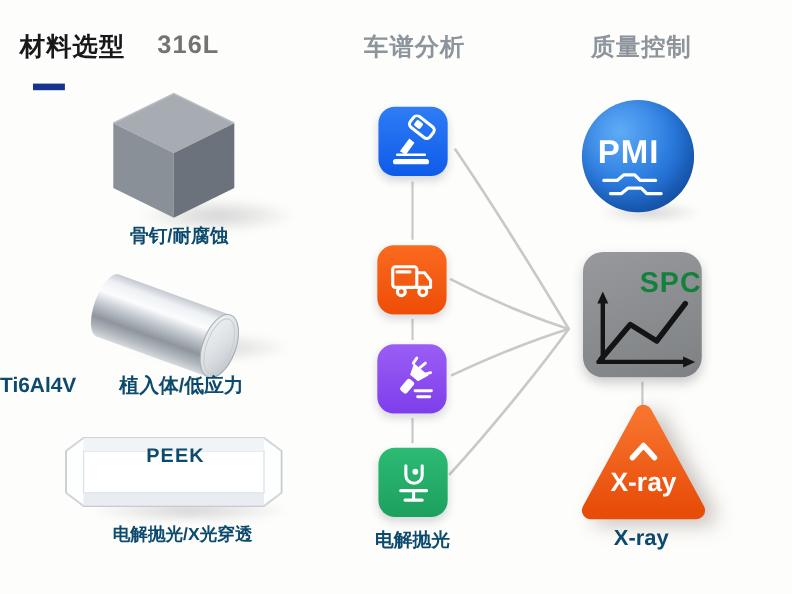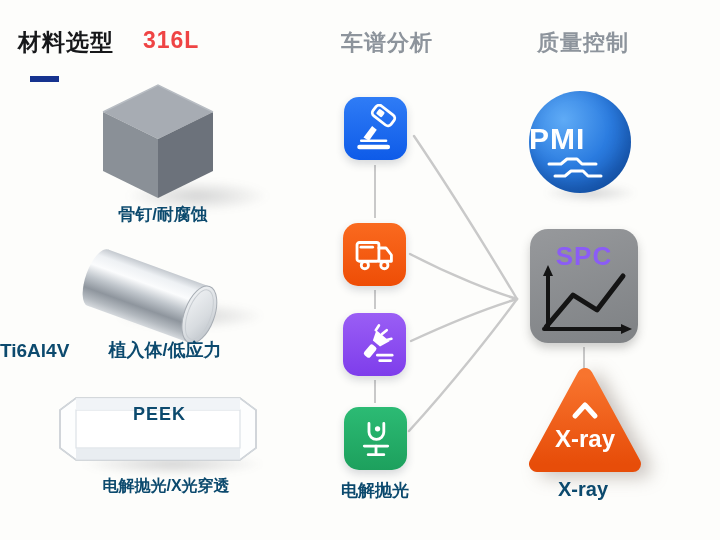--- a/index.html
+++ b/index.html
@@ -27,46 +27,46 @@
   .shadow-blob{
     border-radius:50%;
     background:radial-gradient(ellipse at center,rgba(70,72,82,.22),rgba(70,72,82,0) 70%);
     filter:blur(3px);
   }
   .sphere{
     width:102px;height:102px;border-radius:50%;
     background:radial-gradient(circle at 34% 28%,#5fabf6 0%,#2b7ce0 48%,#0f54b4 100%);
     box-shadow:inset -6px -10px 18px rgba(0,20,60,.25);
   }
-  .sphere-text{width:85px;text-align:left;color:#fff;font-weight:700;font-size:30px;letter-spacing:1px;}
+  .sphere-text{width:85px;text-align:center;color:#fff;font-weight:700;font-size:30px;letter-spacing:1px;}
   .spc-card{
     width:108px;height:114px;border-radius:18px;
     background:linear-gradient(160deg,#97999c,#7e8184);
     box-shadow:0 5px 10px rgba(60,60,60,.25);
   }
-  .spc-text{width:108px;text-align:center;color:#8b5cf6;font-weight:700;font-size:26px;letter-spacing:1px;}
+  .spc-text{width:108px;text-align:right;color:#15803d;font-weight:700;font-size:26px;letter-spacing:1px;}
   .xray-text{width:140px;text-align:center;color:#fff;font-weight:700;font-size:24px;}
   .no-select{user-select:none;}
 </style>
 </head>
 <body class="no-select">
 
 <svg class="abs" style="left:0;top:0;z-index:1;" width="720" height="540">
   <g fill="none" stroke="#c9c9c9" stroke-width="2.4" stroke-linecap="round">
     <path d="M414 136 C 456 198 496 264 517 299"></path>
     <path d="M410 254 C 452 276 494 292 517 299"></path>
     <path d="M411 341 C 452 322 494 306 517 299"></path>
     <path d="M409 431 C 452 384 496 328 517 299"></path>
   </g>
 </svg>
 
 <div class="abs hdr-dark" style="left:18px;top:27px;z-index:3;">材料选型</div>
-<div class="abs hdr-dark" style="left:143px;top:27px;color:#ef4444;z-index:3;">316L</div>
+<div class="abs hdr-dark" style="left:143px;top:27px;color:#737373;z-index:3;">316L</div>
 <div class="abs underline-bar" style="left:30px;top:76px;z-index:3;"></div>
-<div class="abs hdr-gray" style="left:341px;top:28px;z-index:3;">车谱分析</div>
+<div class="abs hdr-gray" style="left:331px;top:28px;z-index:3;">车谱分析</div>
 <div class="abs hdr-gray" style="left:537px;top:28px;z-index:3;">质量控制</div>
 
 <div class="abs shadow-blob" style="left:125px;top:180px;width:145px;height:32px;z-index:2;"></div>
 <svg class="abs" style="left:70px;top:82px;z-index:3;" width="200" height="135" viewBox="0 0 200 135">
   <polygon points="88,3 143,30 88,57 33,30" fill="#a7acb3"></polygon>
   <polygon points="33,30 88,57 88,116 33,89" fill="#8a9097"></polygon>
   <polygon points="143,30 88,57 88,116 143,89" fill="#6c727b"></polygon>
   <polyline points="33,30 88,3 143,30" fill="none" stroke="#b8bdc3" stroke-width="1.4"></polyline>
 </svg>
 <div class="abs caption" style="left:73px;top:203px;width:180px;font-size:17px;z-index:3;">骨钉/耐腐蚀</div>

